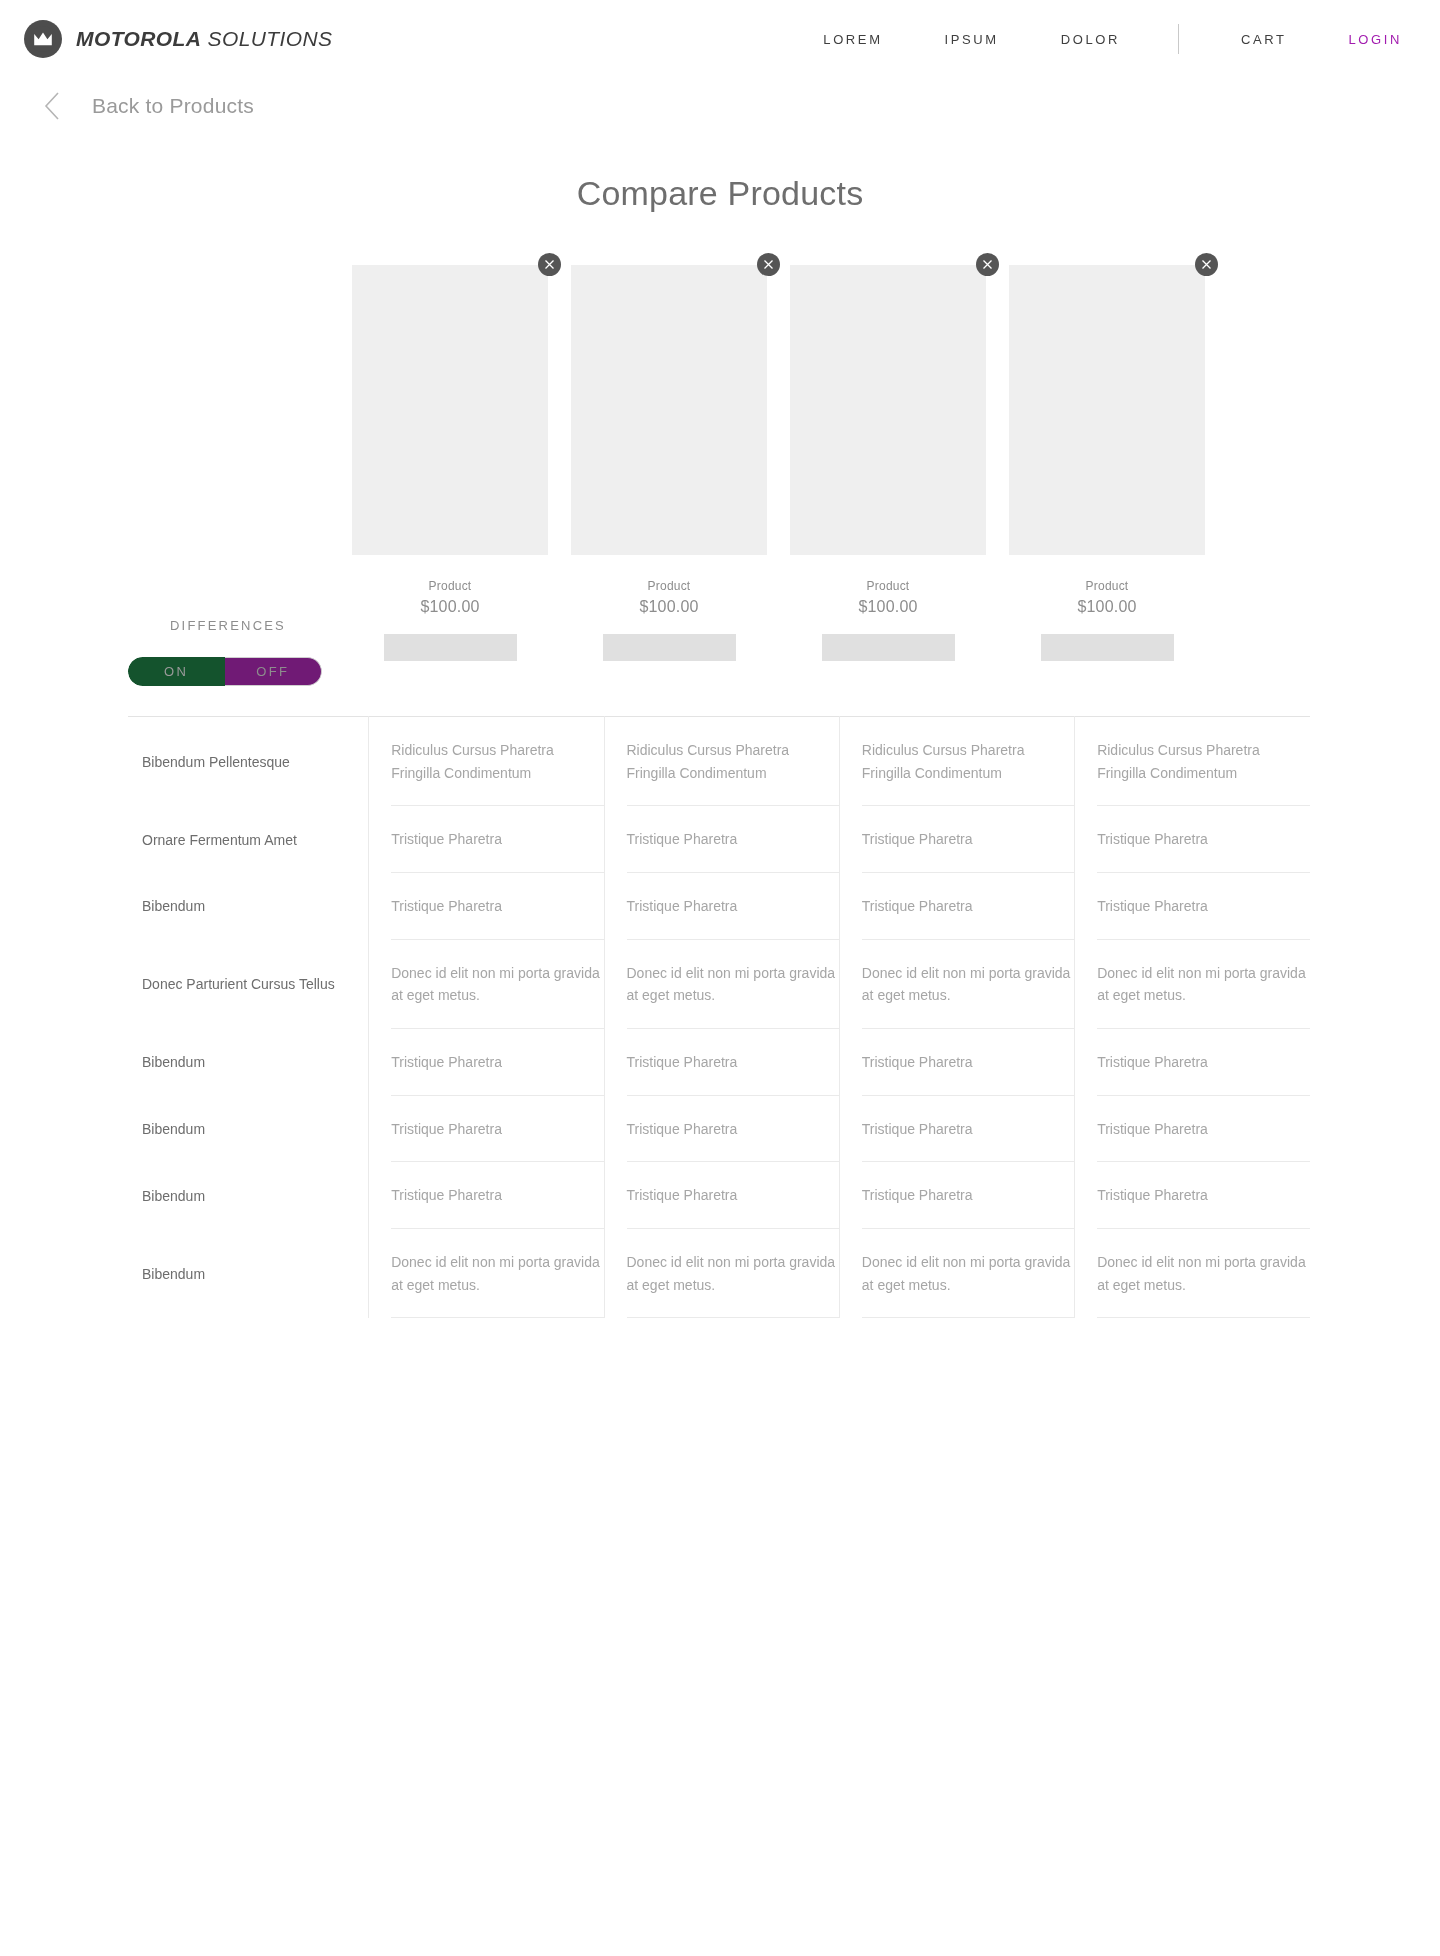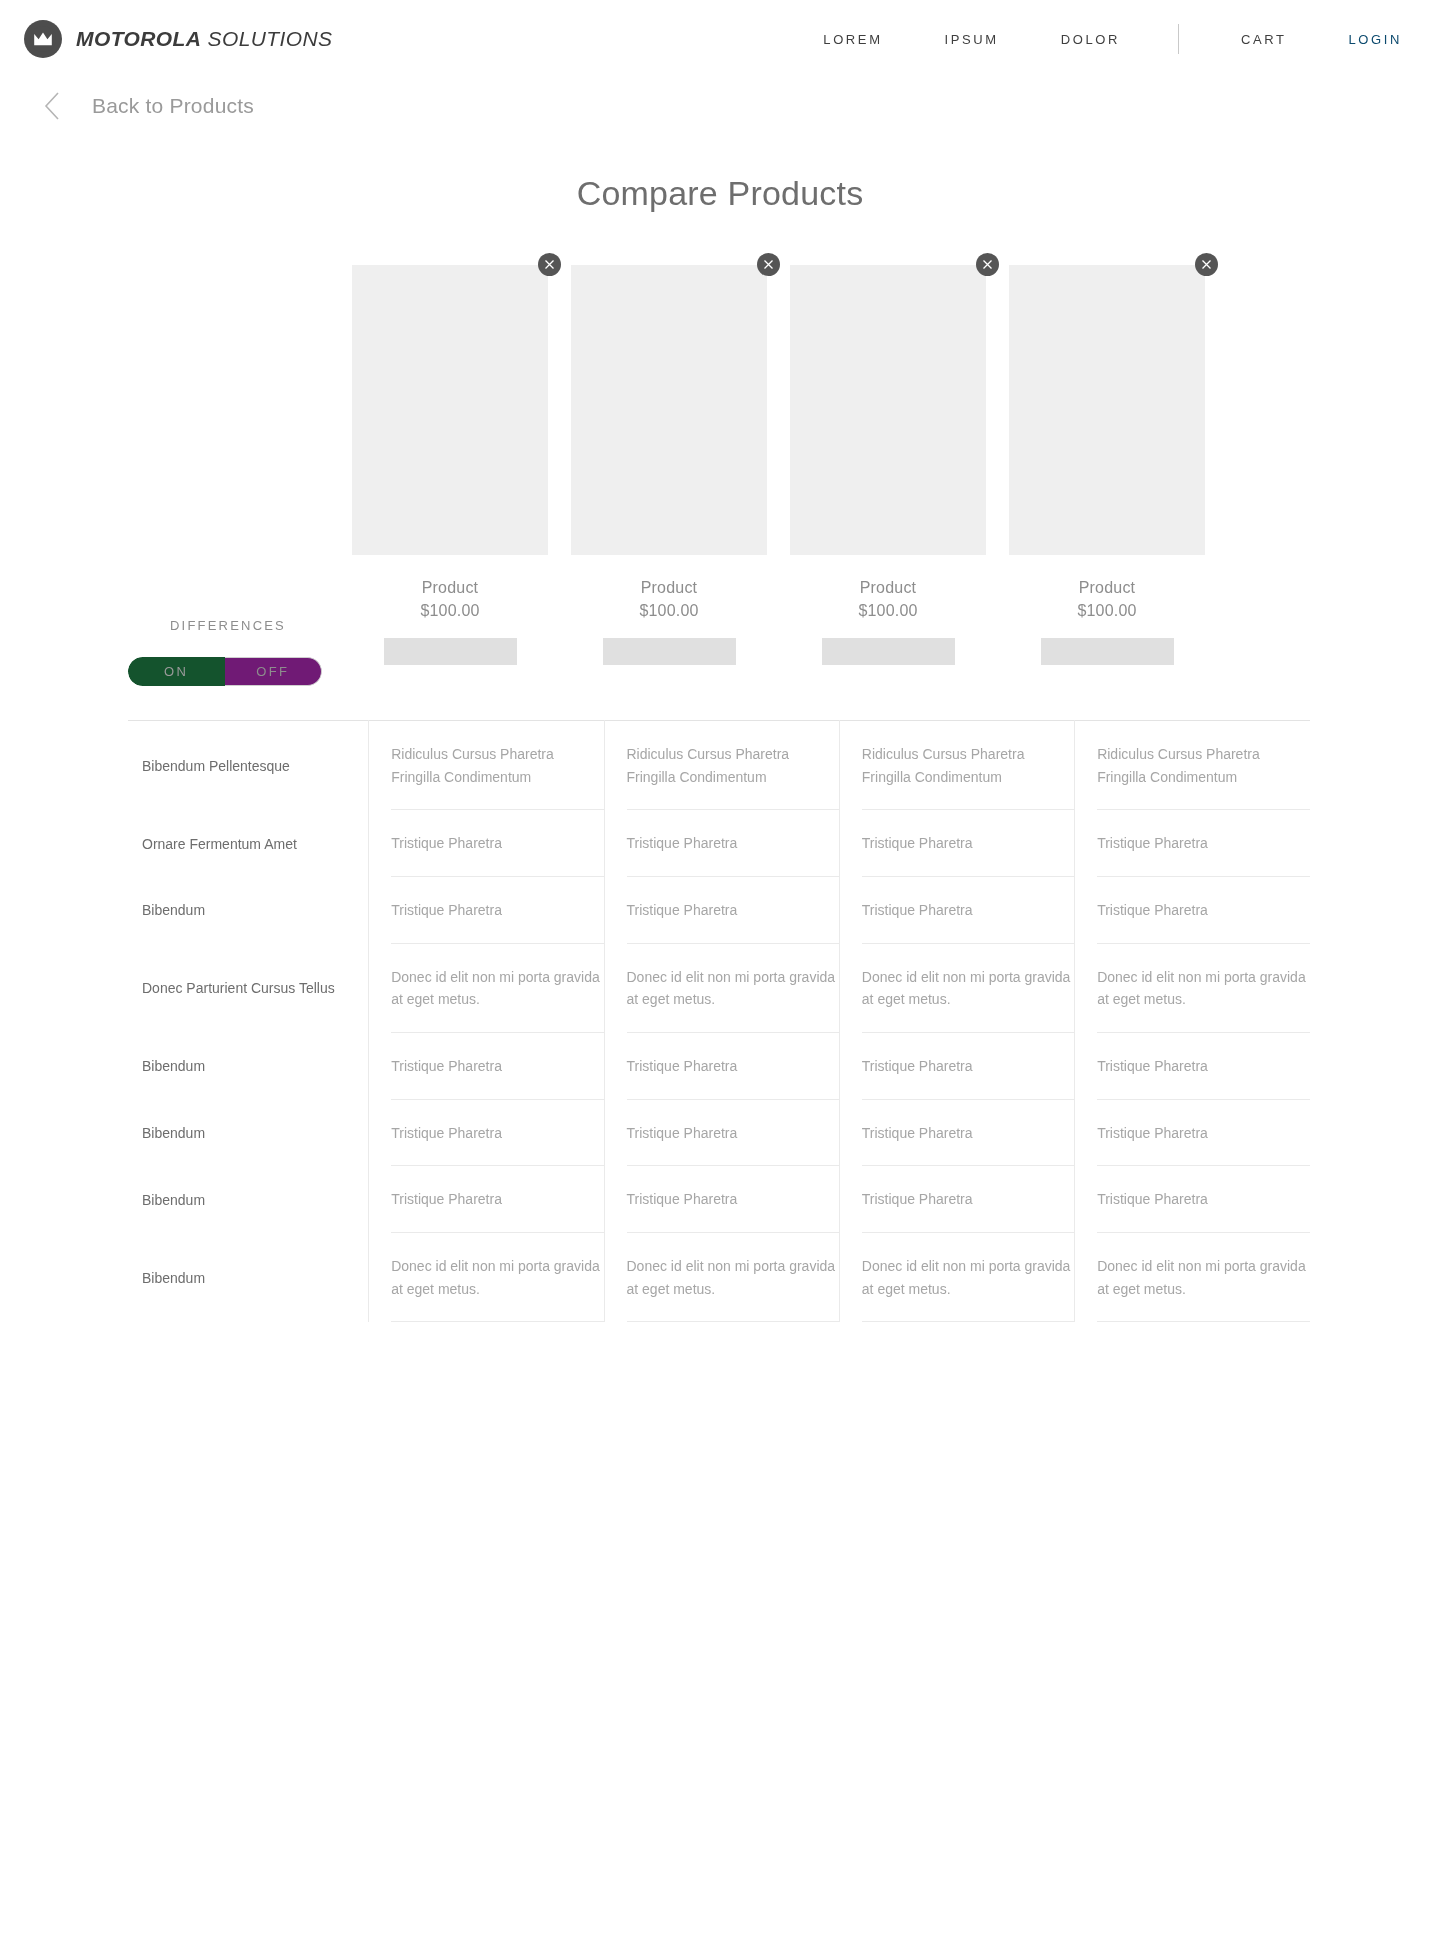--- a/index.html
+++ b/index.html
@@ -56,21 +56,21 @@
     white-space: nowrap;
     cursor: pointer;
   }
   .nav-link.first { margin-left: 0; }
   .nav-divider {
     width: 1px;
     height: 30px;
     background: #c9c9c9;
     margin: 0 0 0 58px;
   }
-  .nav-link.muted { color: #0c4a6e; }
+  .nav-link.muted { color: #a21caf; }
 
   
   .backbar {
     padding: 22px 0 0 44px;
     display: flex;
     align-items: center;
     gap: 32px;
     width: max-content;
     cursor: pointer;
   }
@@ -120,21 +120,21 @@
     width: 23px; height: 23px;
     border-radius: 50%;
     background: #555555;
     border: none;
     padding: 0;
     display: flex; align-items: center; justify-content: center;
     cursor: pointer;
   }
   .card-name {
     text-align: center;
-    font-size: 16px;
+    font-size: 12px;
     color: #8d8d8d;
     margin-top: 24px;
     letter-spacing: 0.2px;
   }
   .card-price {
     text-align: center;
     font-size: 16px;
     color: #8d8d8d;
     margin-top: 5px;
     letter-spacing: 0.2px;

